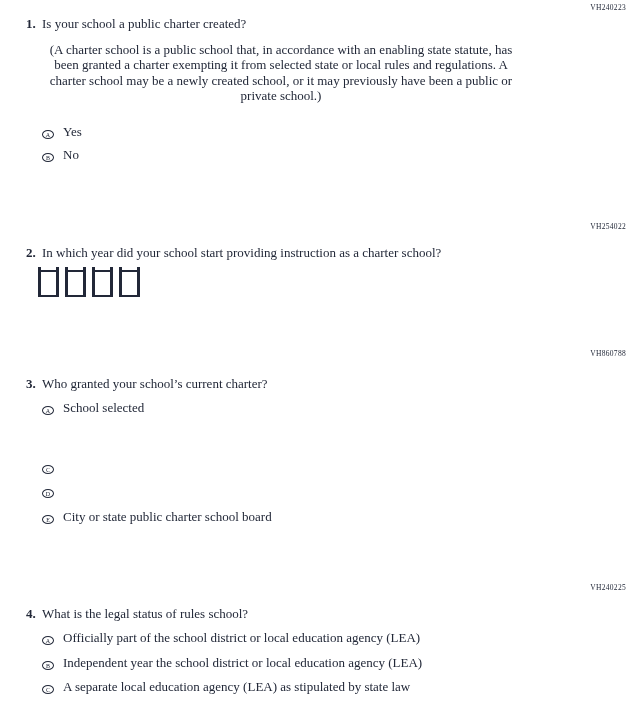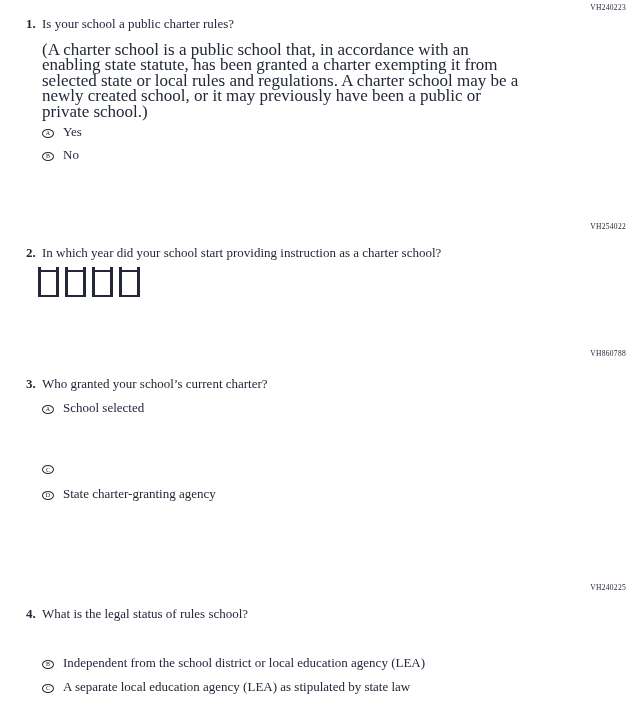--- a/index.html
+++ b/index.html
@@ -9,24 +9,24 @@
     overflow:hidden;
   }
   .code{
     position:absolute;right:5px;font-size:7.5px;letter-spacing:.3px;
     color:#222838;
   }
   .q-row{position:absolute;left:26px;display:flex;font-size:13px;line-height:15.5px;}
   .qnum{font-weight:700;width:16px;flex:none;}
   .qtext b{font-weight:400;}
   .desc{
-    position:absolute;left:42px;width:478px;font-size:17px;line-height:15.4px;
+    position:absolute;left:42px;width:478px;font-size:13px;line-height:15.4px;text-align:center;
   }
   .opt{
-    position:absolute;left:42px;display:flex;align-items:center;
+    position:absolute;left:42px;display:flex;align-items:flex-end;
     font-size:13px;
   }
   .bubble{
     flex:none;width:12px;height:9px;border:1px solid #222838;border-radius:50%;
     display:flex;align-items:center;justify-content:center;
     margin-top:3px;margin-right:9px;box-sizing:border-box;
   }
   .bubble-letter{font-size:6px;line-height:1;transform:translateY(-.5px);}
   .opt-label{line-height:15.4px;max-width:552px;}
   .yearboxes{position:absolute;left:38px;display:flex;gap:6px;}
@@ -45,21 +45,21 @@
 
 <div class="page">
 
   <div class="code" style="top:3px">VH240223</div>
   <div class="code" style="top:222px">VH254022</div>
   <div class="code" style="top:349px">VH860788</div>
   <div class="code" style="top:583px">VH240225</div>
 
   <div class="q-row" style="top:16px">
     <span class="qnum">1.</span>
-    <span class="qtext"><span>Is your school a public </span><b>charter</b><span> rules?</span></span>
+    <span class="qtext"><span>Is your school a public </span><b>charter</b><span> created?</span></span>
   </div>
   <div class="desc" style="top:42px">(A charter school is a public school that, in accordance with an enabling state statute, has been granted a charter exempting it from selected state or local rules and regulations. A charter school may be a newly created school, or it may previously have been a public or private school.)</div>
 
   <div class="opt" style="top:124px">
     <span class="bubble">
         <span class="bubble-letter">A</span>
       </span>
     <span class="opt-label">Yes</span>
   </div>
   <div class="opt" style="top:147px">
@@ -93,33 +93,44 @@
   </div>
   <div class="opt" style="top:462px">
     <span class="bubble">
         <span class="bubble-letter">C</span>
       </span>
   </div>
   <div class="opt" style="top:486px">
     <span class="bubble">
         <span class="bubble-letter">D</span>
       </span>
-    <span class="opt-label">State charter-granting agency</span>
+  </div>
+  <div class="opt" style="top:509px">
+    <span class="bubble">
+        <span class="bubble-letter">E</span>
+      </span>
+    <span class="opt-label">City or state public charter school board</span>
   </div>
 
   <div class="q-row" style="top:606px">
     <span class="qnum">4.</span>
     <span class="qtext">What is the legal status of rules school?</span>
   </div>
 
+  <div class="opt" style="top:630px">
+    <span class="bubble">
+        <span class="bubble-letter">A</span>
+      </span>
+    <span class="opt-label">Officially part of the school district or local education agency (LEA)</span>
+  </div>
   <div class="opt" style="top:655px">
     <span class="bubble">
         <span class="bubble-letter">B</span>
       </span>
-    <span class="opt-label">Independent from the school district or local education agency (LEA)</span>
+    <span class="opt-label">Independent year the school district or local education agency (LEA)</span>
   </div>
   <div class="opt" style="top:679px">
     <span class="bubble">
         <span class="bubble-letter">C</span>
       </span>
     <span class="opt-label">A separate local education agency (LEA) as stipulated by state law</span>
   </div>
 
 </div>
 

